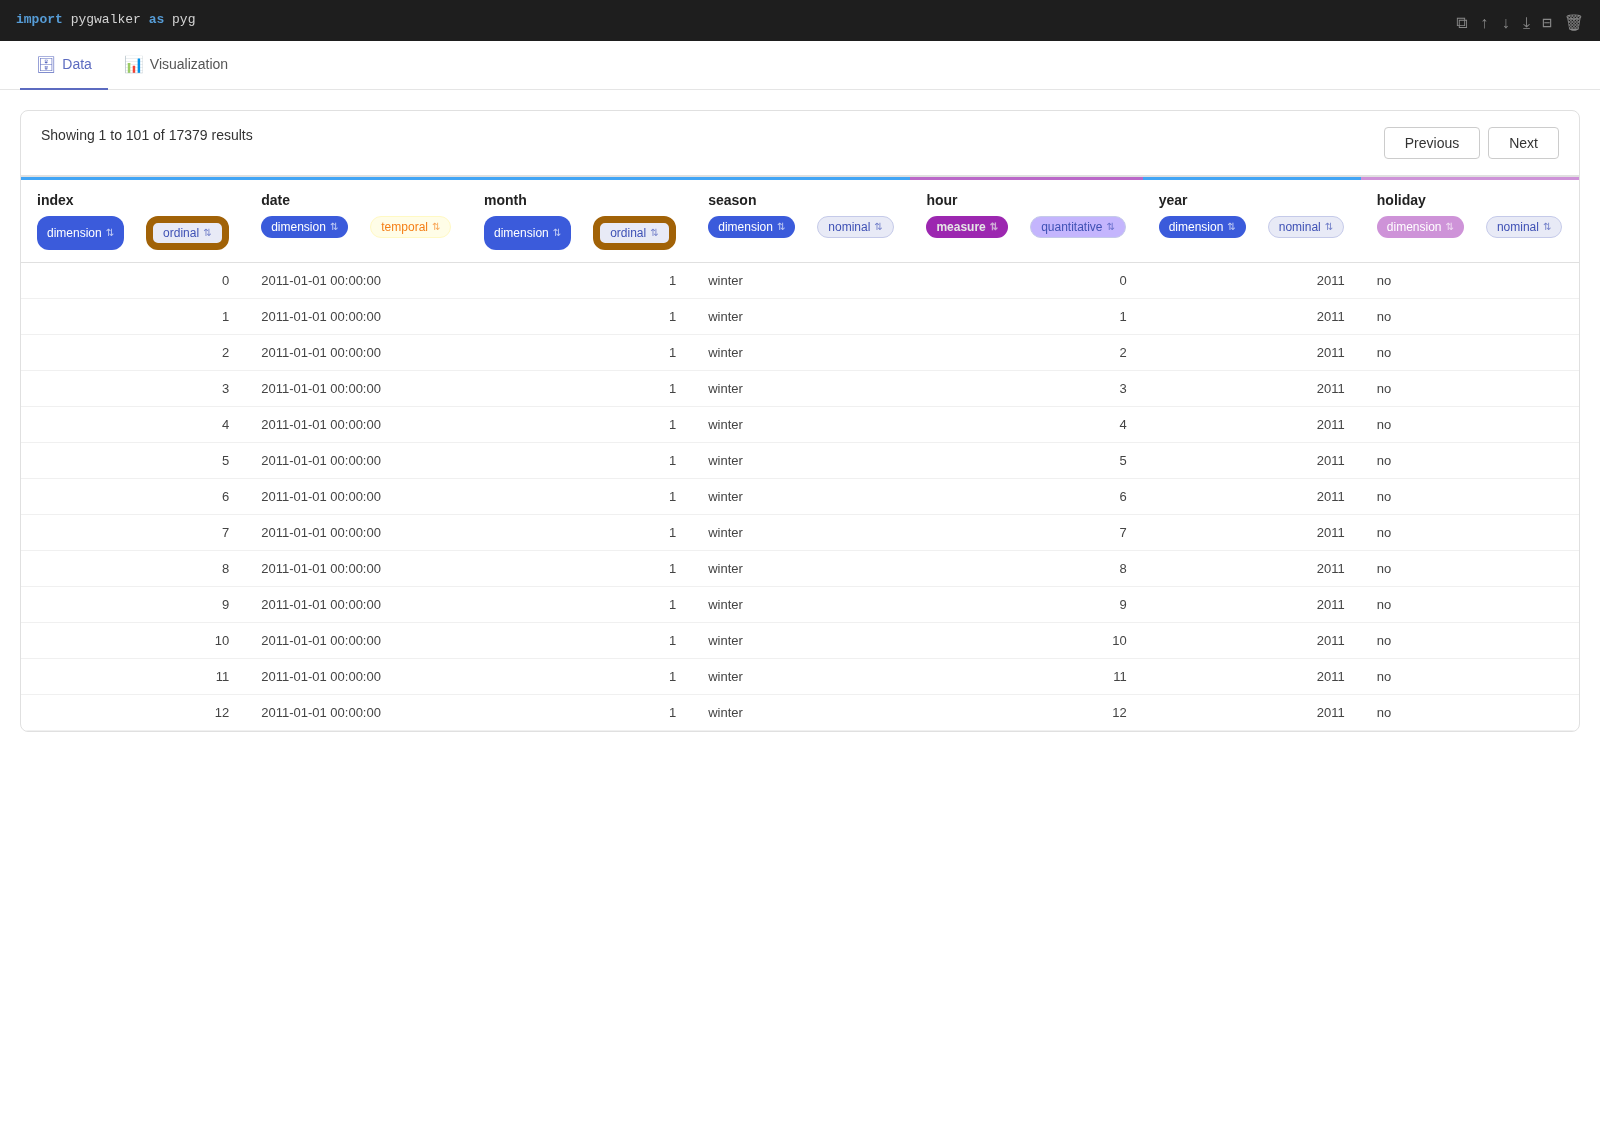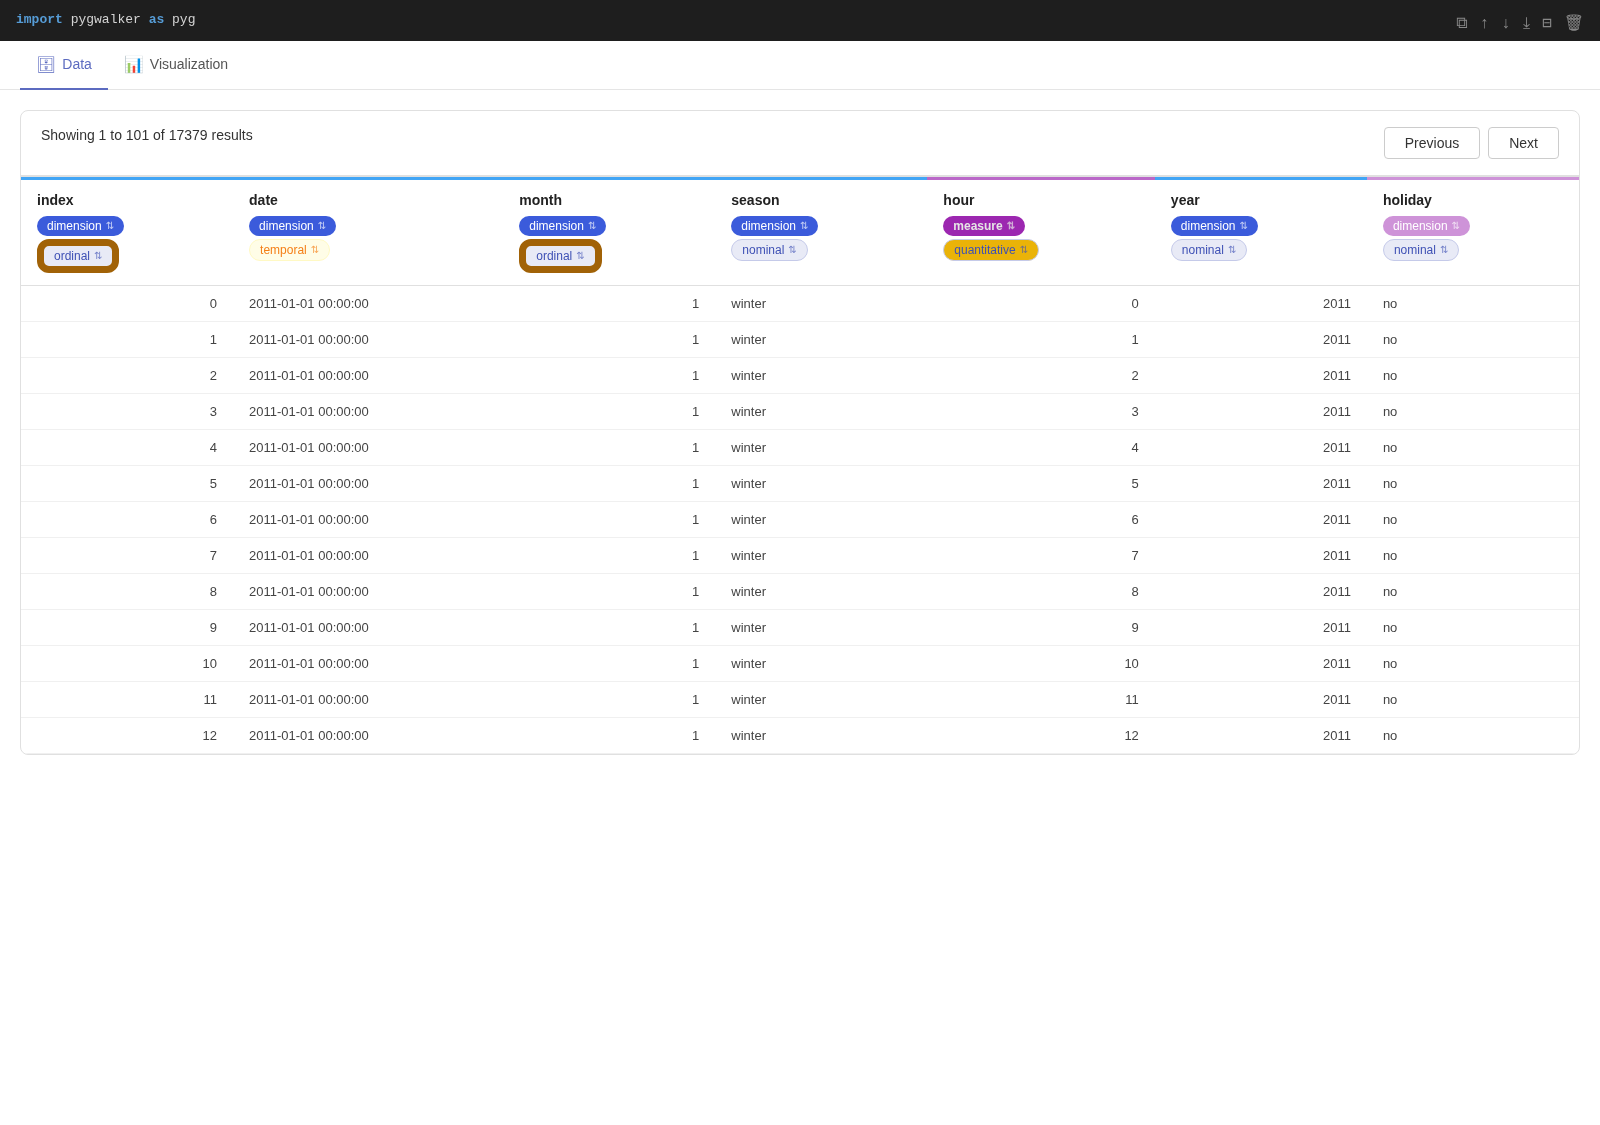--- a/index.html
+++ b/index.html
@@ -121,22 +121,22 @@
 
     .col-name {
       font-weight: 600;
       font-size: 14px;
       color: #222;
       margin-bottom: 8px;
     }
 
     .badges {
       display: flex;
-      flex-direction: column;
-      gap: 3px;
+      flex-direction: row;
+      gap: 22px;
     }
 
     .badge {
       display: inline-flex;
       align-items: center;
       gap: 4px;
       padding: 3px 10px;
       border-radius: 12px;
       font-size: 12px;
       font-weight: 500;
@@ -167,21 +167,21 @@
       background: #fffde7;
       color: #f57f17;
       border: 1px solid #fff9c4;
     }
     .badge-nominal {
       background: #e8eaf6;
       color: #3f51b5;
       border: 1px solid #c5cae9;
     }
     .badge-quantitative {
-      background: #eab308;
+      background: #c4b5fd;
       color: #3f51b5;
       border: 1px solid #c5cae9;
     }
 
     
     .col-index .col-header-inner { border-top: 3px solid #42a5f5; }
     .col-date .col-header-inner { border-top: 3px solid #42a5f5; }
     .col-month .col-header-inner { border-top: 3px solid #42a5f5; }
     .col-season .col-header-inner { border-top: 3px solid #42a5f5; }
     .col-hour .col-header-inner { border-top: 3px solid #ba68c8; }

